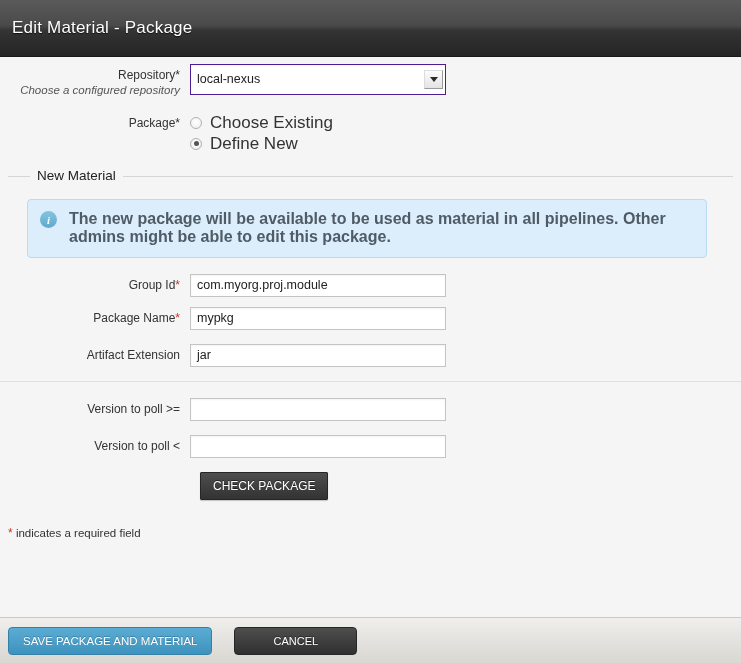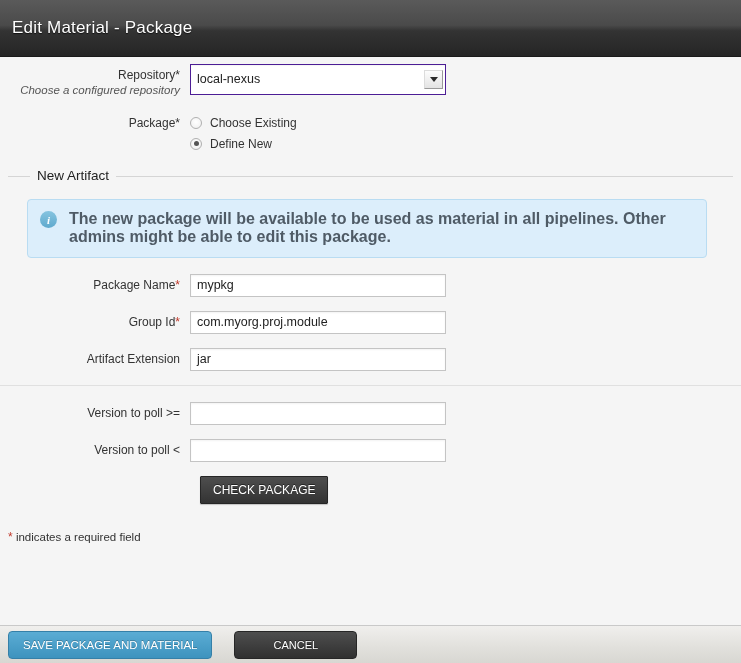--- a/index.html
+++ b/index.html
@@ -136,21 +136,21 @@
   }
   .radio.checked::after {
     content: "";
     position: absolute;
     left: 2.5px; top: 2.5px;
     width: 5px; height: 5px;
     border-radius: 50%;
     background: #555;
   }
   .radio-label {
-    font-size: 12px;
+    font-size: 17px;
     color: #333;
   }
 
   
   .fieldset {
     margin: 22px 8px 0 8px;
     border-top: 1px solid #d5d5d5;
     position: relative;
     padding-top: 0;
   }
@@ -239,21 +239,21 @@
     margin: 26px 0 0 8px;
     font-size: 11.5px;
     color: #333;
   }
 
   
   .footer {
     position: absolute;
     left: 0; bottom: 0;
     width: 741px;
-    height: 38px;
+    height: 46px;
     background: linear-gradient(to bottom, #f0efed 0%, #e2e1dd 55%, #d8d7d2 100%);
     border-top: 1px solid #c9c9c9;
     display: flex;
     align-items: center;
     padding-left: 8px;
     box-sizing: border-box;
   }
   .btn-primary {
     background: linear-gradient(to bottom, #5bacd4, #3d93be);
     border: 1px solid #3580a8;
@@ -310,45 +310,45 @@
         <span class="radio-label">Choose Existing</span>
       </div>
       <div class="radio-row">
         <span class="radio checked"></span>
         <span class="radio-label">Define New</span>
       </div>
     </div>
   </div>
 
   <div class="fieldset">
-    <span class="legend">New Artifact</span>
+    <span class="legend">New Material</span>
   </div>
 
   <div class="infobox">
     <span class="info-icon">i</span>
     <span class="info-text">The new package will be available to be used as material in all pipelines. Other admins might be able to edit this package.</span>
   </div>
 
   <div class="fields-block">
 
+    <div class="form-row" style="margin-top:14px;">
+      <div class="label-col">
+        <span class="label-main">Group Id</span><span class="req">*</span>
+      </div>
+      <div class="field-col">
+        <div class="input-box">com.myorg.proj.module</div>
+      </div>
+    </div>
+
     <div class="form-row">
       <div class="label-col">
         <span class="label-main">Package Name</span><span class="req">*</span>
       </div>
       <div class="field-col">
         <div class="input-box">mypkg</div>
-      </div>
-    </div>
-
-    <div class="form-row" style="margin-top:14px;">
-      <div class="label-col">
-        <span class="label-main">Group Id</span><span class="req">*</span>
-      </div>
-      <div class="field-col">
-        <div class="input-box">com.myorg.proj.module</div>
       </div>
     </div>
 
 
     <div class="form-row" style="margin-top:14px;">
       <div class="label-col">
         <div class="label-main">Artifact Extension</div>
       </div>
       <div class="field-col">
         <div class="input-box">jar</div>

